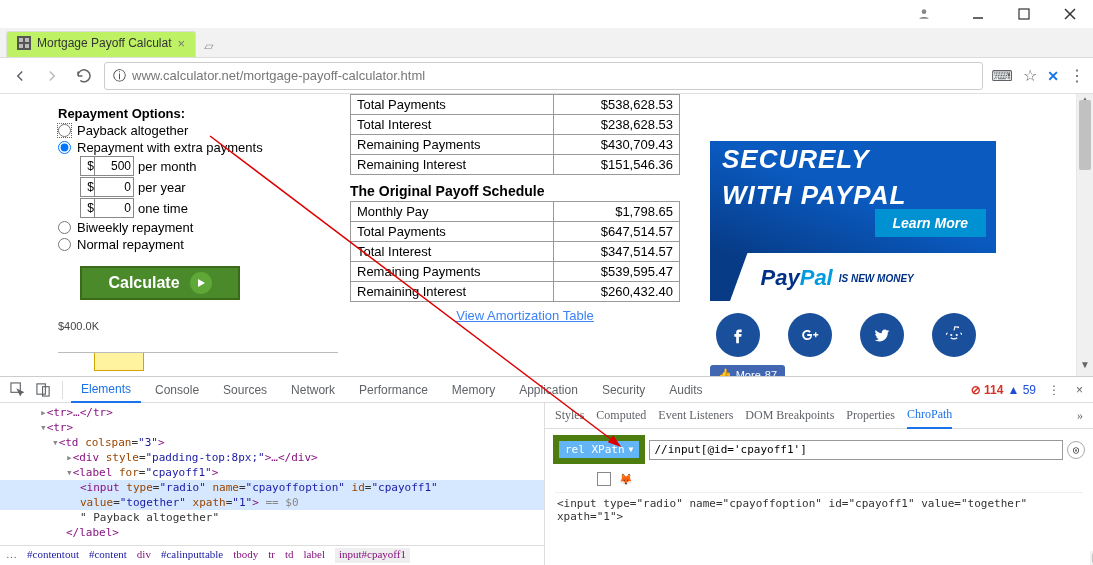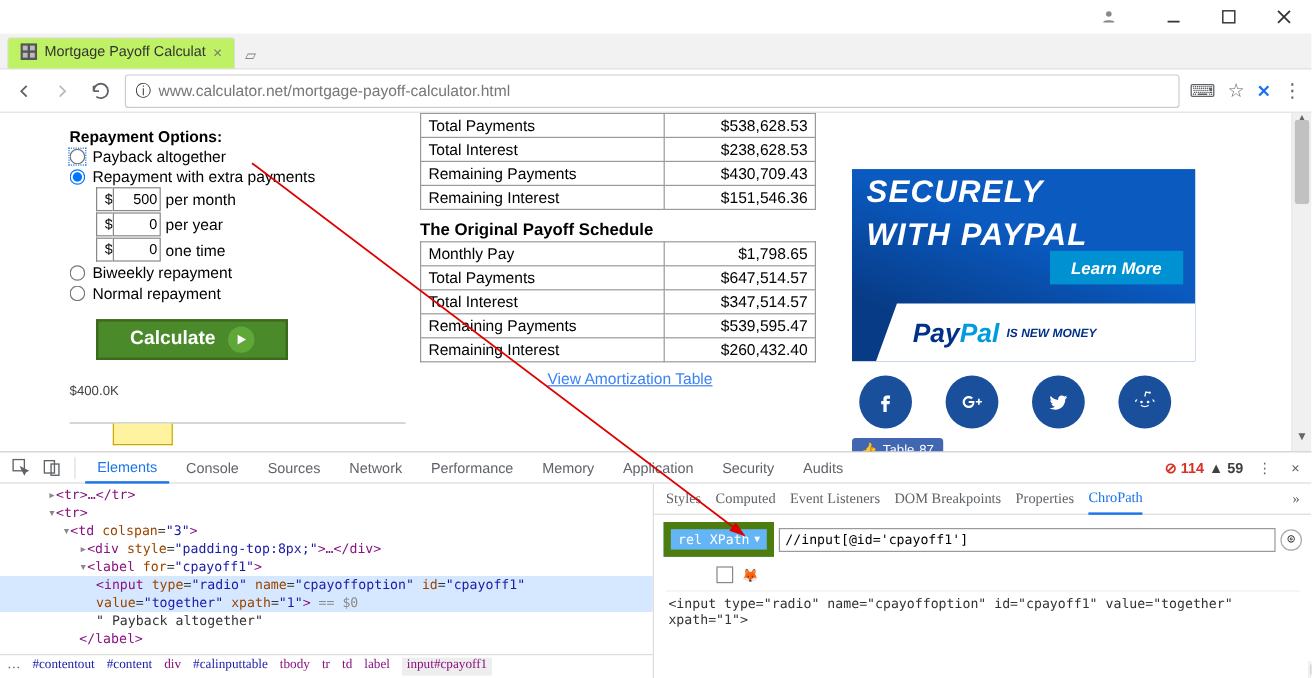--- a/index.html
+++ b/index.html
@@ -78,21 +78,21 @@
   .chart-snip .bar { position: absolute; left: 36px; top: 0; width: 50px; height: 18px; background: #fff3a0; border: 1px solid #cfa700; border-top: none;}
   
   
   .devtools { height: 189px; border-top: 1px solid #ccc; display: flex; flex-direction: column; font-family: Menlo, Consolas, monospace; font-size: 11px; }
   .dt-tabs { height: 26px; border-bottom: 1px solid #ddd; display: flex; align-items: center; padding: 0 6px; gap: 4px; color: #5f6368; font-family: "Segoe UI", Arial; font-size: 12px; }
   .dt-tabs .dticon { width: 22px; display:flex; justify-content:center; }
   .dt-tabs .tabitem { padding: 0 10px; height: 26px; display: flex; align-items: center; }
   .dt-tabs .tabitem.active { color: #1a73e8; border-bottom: 2px solid #1a73e8; }
   .dt-tabs .spacer { flex: 1; }
   .dt-tabs .err { color: #d93025; font-weight: bold; }
-  .dt-tabs .warn { color: #404040; font-weight: bold; }
+  .dt-tabs .warn { color: #1d4ed8; font-weight: normal; }
   
   .dt-body { flex: 1; display: flex; overflow: hidden; }
   .dt-left { width: 545px; border-right: 1px solid #ddd; display: flex; flex-direction: column; }
   .dt-right { flex: 1; display: flex; flex-direction: column; }
   .dt-dom { flex: 1; overflow: hidden; padding: 2px 0 0 0; color: #333; line-height: 15px; }
   .dt-dom .ind1 { padding-left: 40px; }
   .dt-dom .ind2 { padding-left: 52px; }
   .dt-dom .ind3 { padding-left: 66px; }
   .dt-dom .ind4 { padding-left: 80px; }
   .tag-c { color: #881280; }
@@ -334,21 +334,21 @@
             <circle cx="15" cy="12" r="1.2"></circle>
             <path d="M8.5 15c1 .8 2.2 1.2 3.5 1.2s2.5-.4 3.5-1.2" stroke="#fff" stroke-width="1.2" fill="none"></path>
             <circle cx="12" cy="12" r="8" fill="none" stroke="#fff" stroke-width="0"></circle>
             <path d="M19 10c1 0 1.5 1 1 1.8M5 10c-1 0-1.5 1-1 1.8M12 7l1-4 3 .5" stroke="#fff" stroke-width="1.2" fill="none"></path>
             <circle cx="16.5" cy="3.5" r="1"></circle>
           </svg>
         </div>
     </div>
     <div class="like-btn">
       <span>👍</span>
-      <span>Table</span>
+      <span>More</span>
       <span>87</span>
     </div>
     <div class="fc-header">Financial Calculators</div>
   </div>
 
   <div class="chart-snip">
       <div class="bar"></div>
     </div>
 
   <div class="page-scroll">

